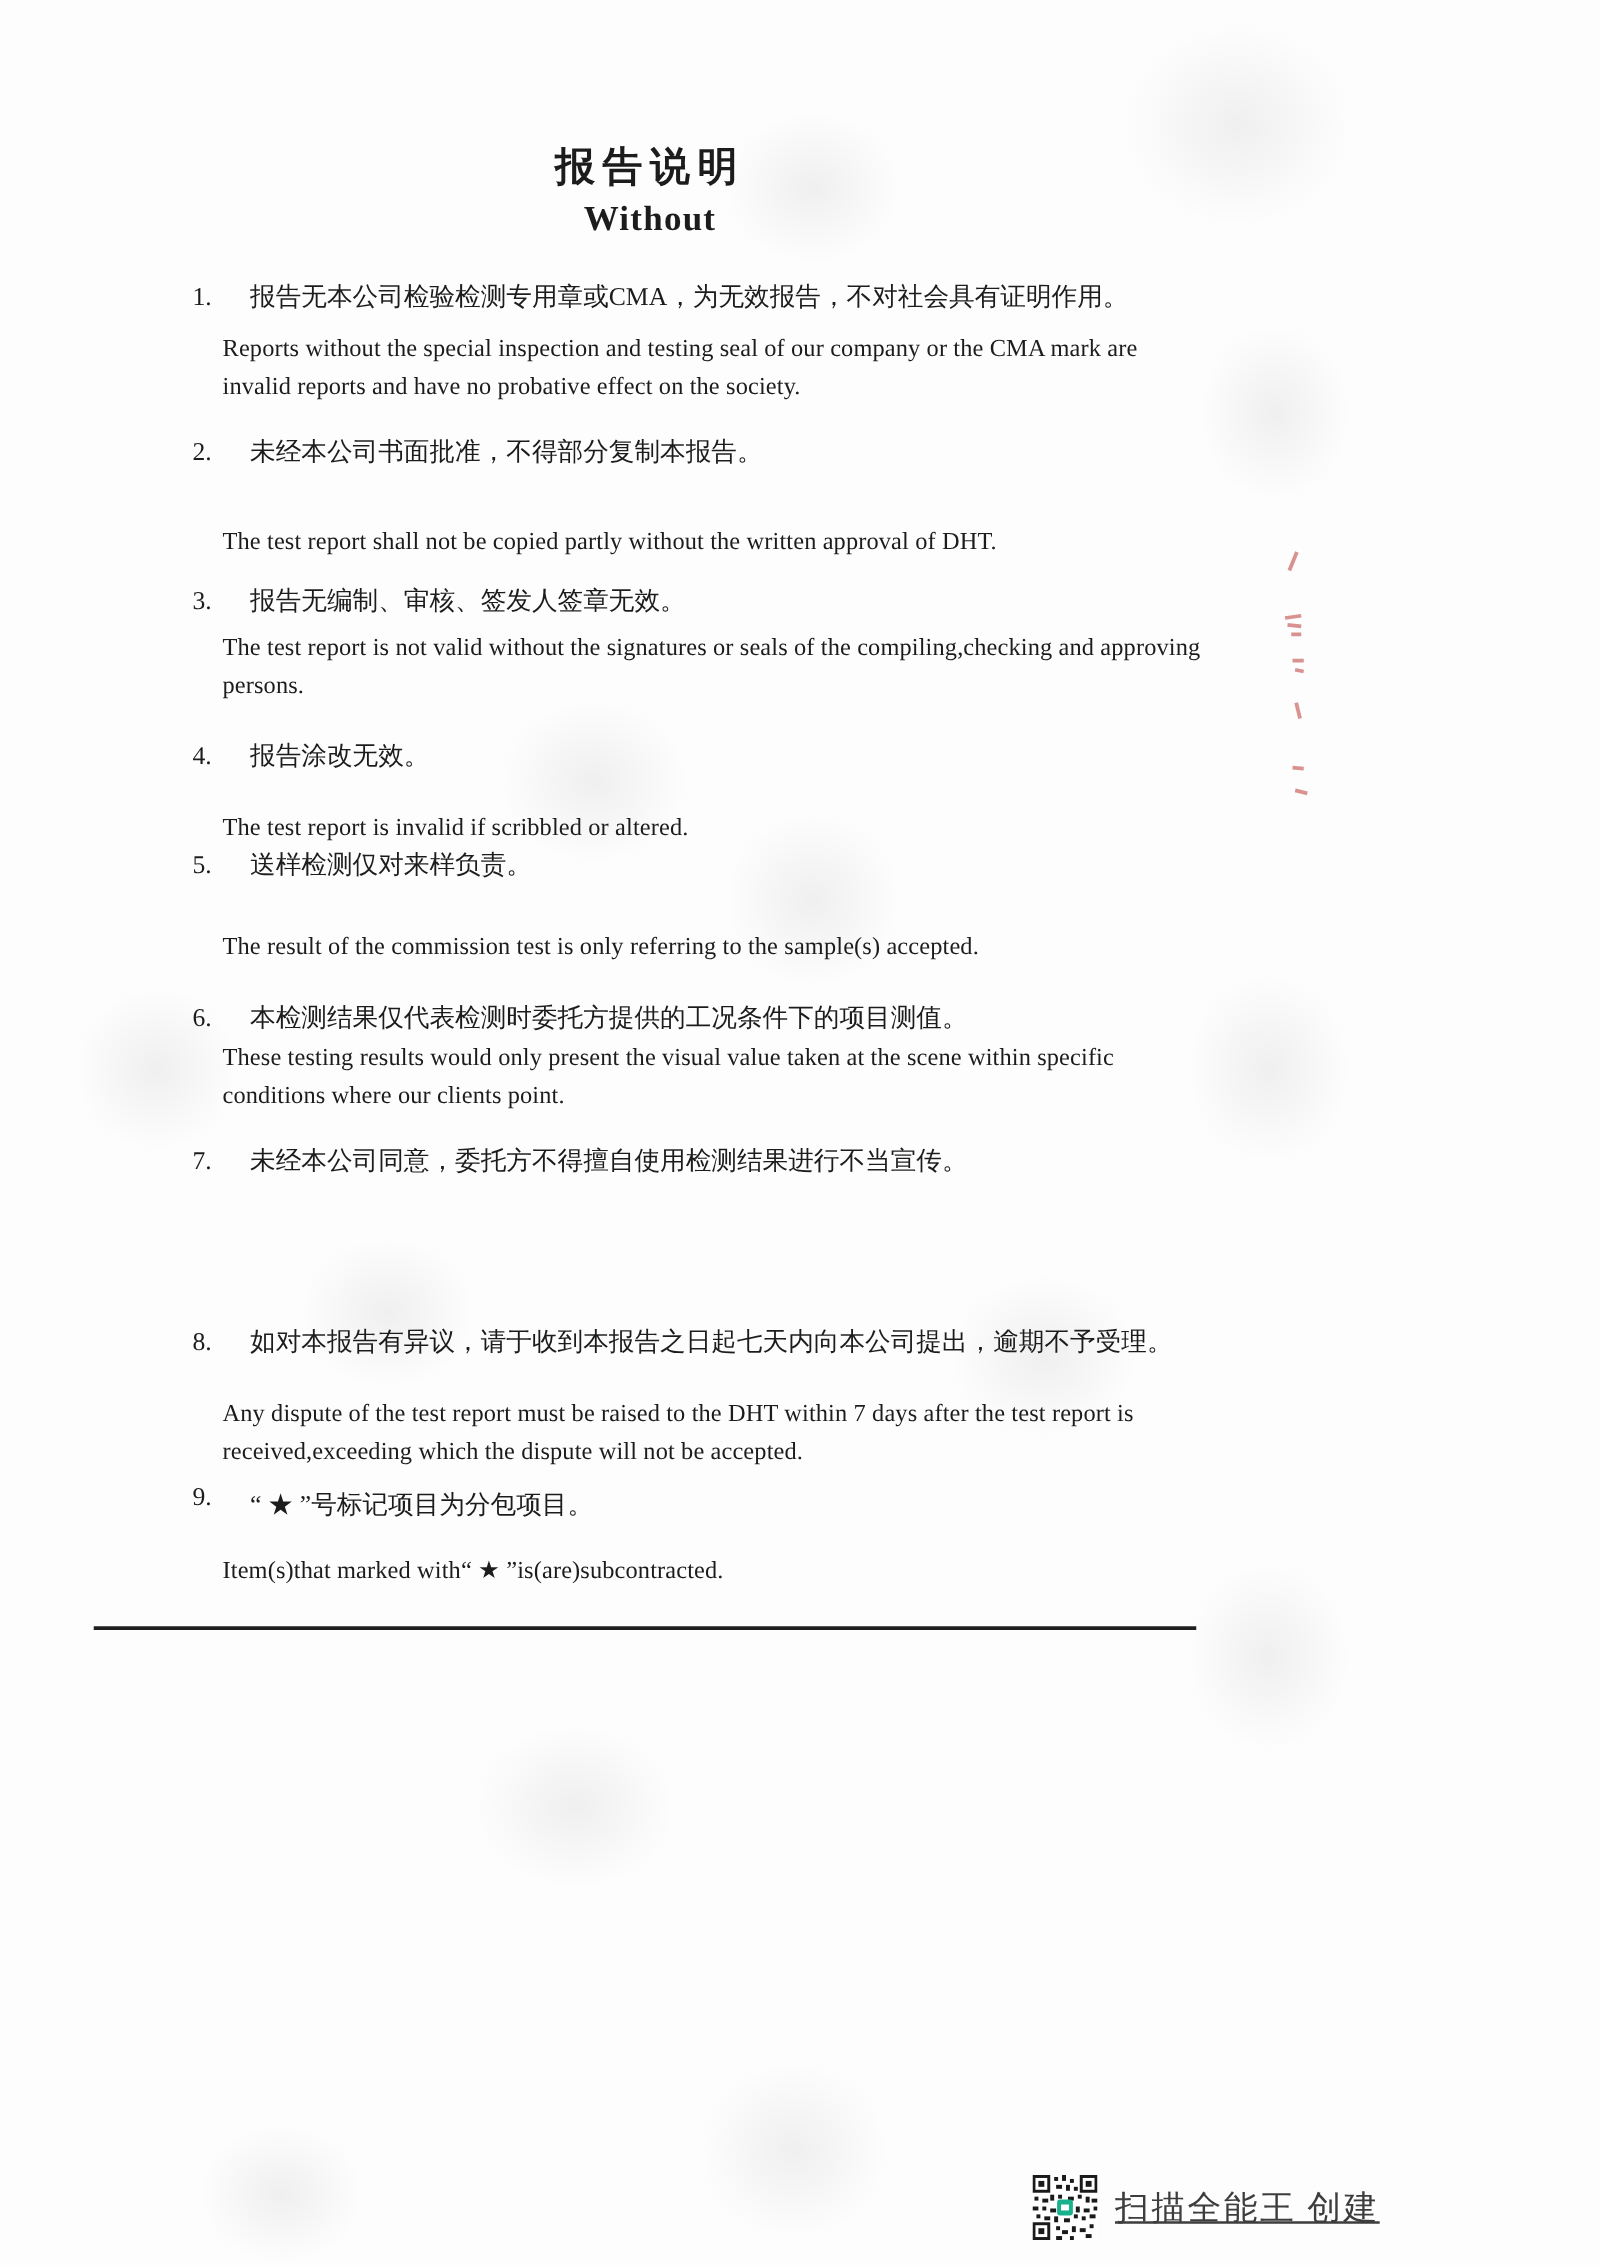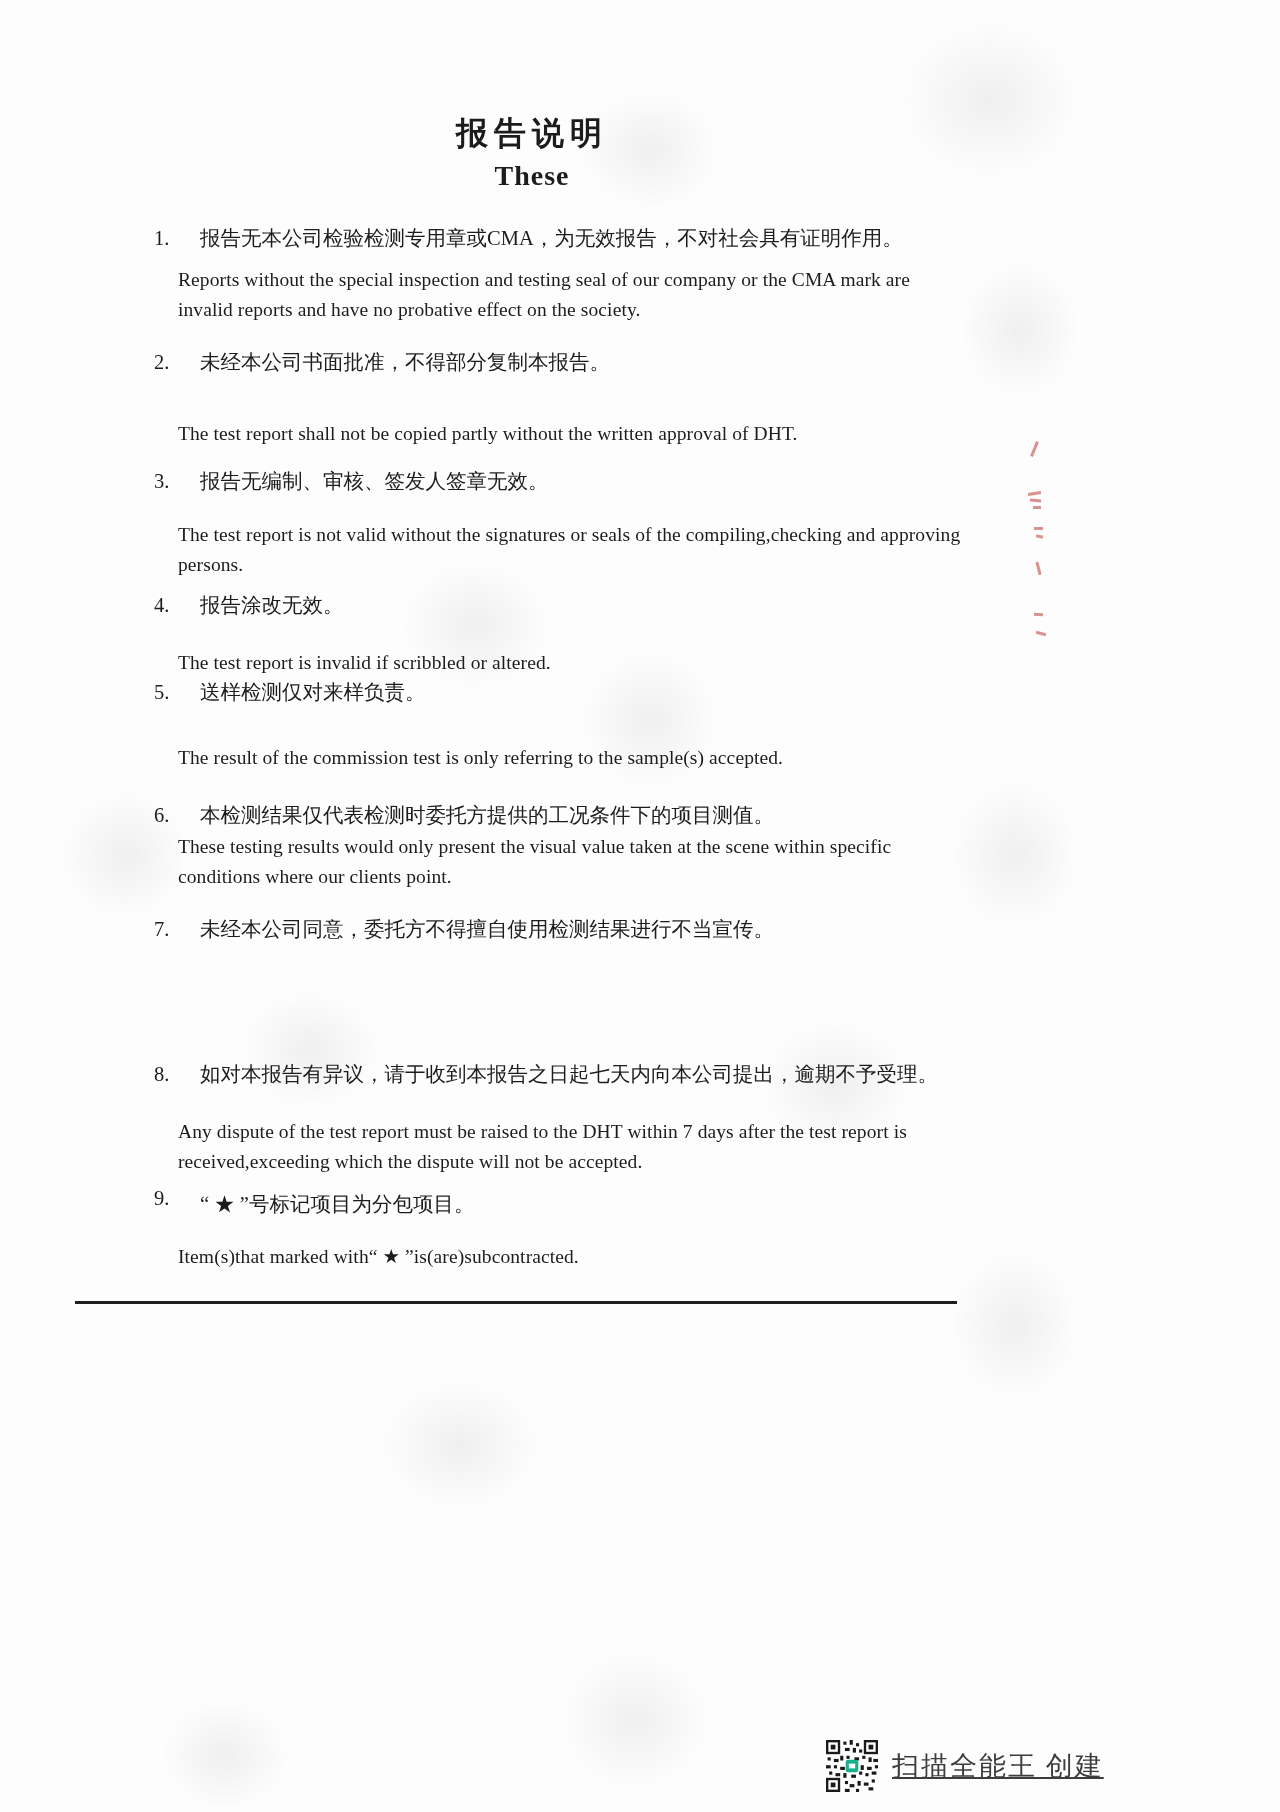--- a/index.html
+++ b/index.html
@@ -14,37 +14,37 @@
   .page{position:absolute;inset:0;}
 
   
   .smudge{
     position:absolute;border-radius:50%;
     background:radial-gradient(closest-side, rgba(190,190,195,0.22), rgba(200,200,205,0.0));
     pointer-events:none;
   }
 
   
-  .titles{position:absolute;left:12px;top:112px;width:1040px;text-align:center;}
+  .titles{position:absolute;left:0;top:112px;width:1040px;text-align:center;}
   .title-zh{font-size:32px;font-weight:700;letter-spacing:6px;}
   .title-en{font-size:28px;font-weight:700;margin-top:4px;letter-spacing:1px;}
 
   
   .remark{position:absolute;left:154px;width:812px;}
   .zh-line{display:flex;font-size:20.5px;line-height:29px;}
   .num{flex:none;min-width:26px;}
   .zh-text{flex:1;margin-left:20px;}
   .en{
     font-size:19.5px;line-height:30px;
     margin-left:24px;width:786px;
     letter-spacing:0.1px;
   }
   .r1{top:224px;} .r1 .en{margin-top:12px;}
   .r2{top:348px;} .r2 .en{margin-top:42px;}
-  .r3{top:467px;} .r3 .en{margin-top:24px;}
+  .r3{top:467px;} .r3 .en{margin-top:8px;}
   .r4{top:591px;} .r4 .en{margin-top:28px;}
   .r5{top:678px;} .r5 .en{margin-top:36px;}
   .r6{top:801px;} .r6 .en{margin-top:2px;}
   .r7{top:915px;} .r7 .en{margin-top:7px;}
   .r8{top:1060px;} .r8 .en{margin-top:28px;}
   .r9{top:1190px;} .r9 .en{margin-top:23px;}
   .r9 .num{position:relative;top:-6px;}
 
   
   .rule{position:absolute;left:75px;top:1301px;width:882px;height:3px;background:#1f1f1f;}
@@ -82,21 +82,21 @@
   <div class="smudge" style="left:950px;top:780px;width:130px;height:150px;"></div>
   <div class="smudge" style="left:240px;top:990px;width:140px;height:120px;"></div>
   <div class="smudge" style="left:760px;top:1020px;width:150px;height:130px;"></div>
   <div class="smudge" style="left:950px;top:1250px;width:130px;height:150px;"></div>
   <div class="smudge" style="left:380px;top:1380px;width:160px;height:130px;"></div>
   <div class="smudge" style="left:560px;top:1650px;width:150px;height:140px;"></div>
   <div class="smudge" style="left:160px;top:1700px;width:130px;height:110px;"></div>
 
   <div class="titles">
     <div class="title-zh">报告说明</div>
-    <div class="title-en">These</div>
+    <div class="title-en">Without</div>
   </div>
 
   <div class="remark r1">
     <div class="zh-line">
       <span class="num">1.</span>
       <span class="zh-text">报告无本公司检验检测专用章或CMA，为无效报告，不对社会具有证明作用。</span>
     </div>
     <div class="en">Reports without the special inspection and testing seal of our company or the CMA mark are invalid reports and have no probative effect on the society.</div>
   </div>
 

